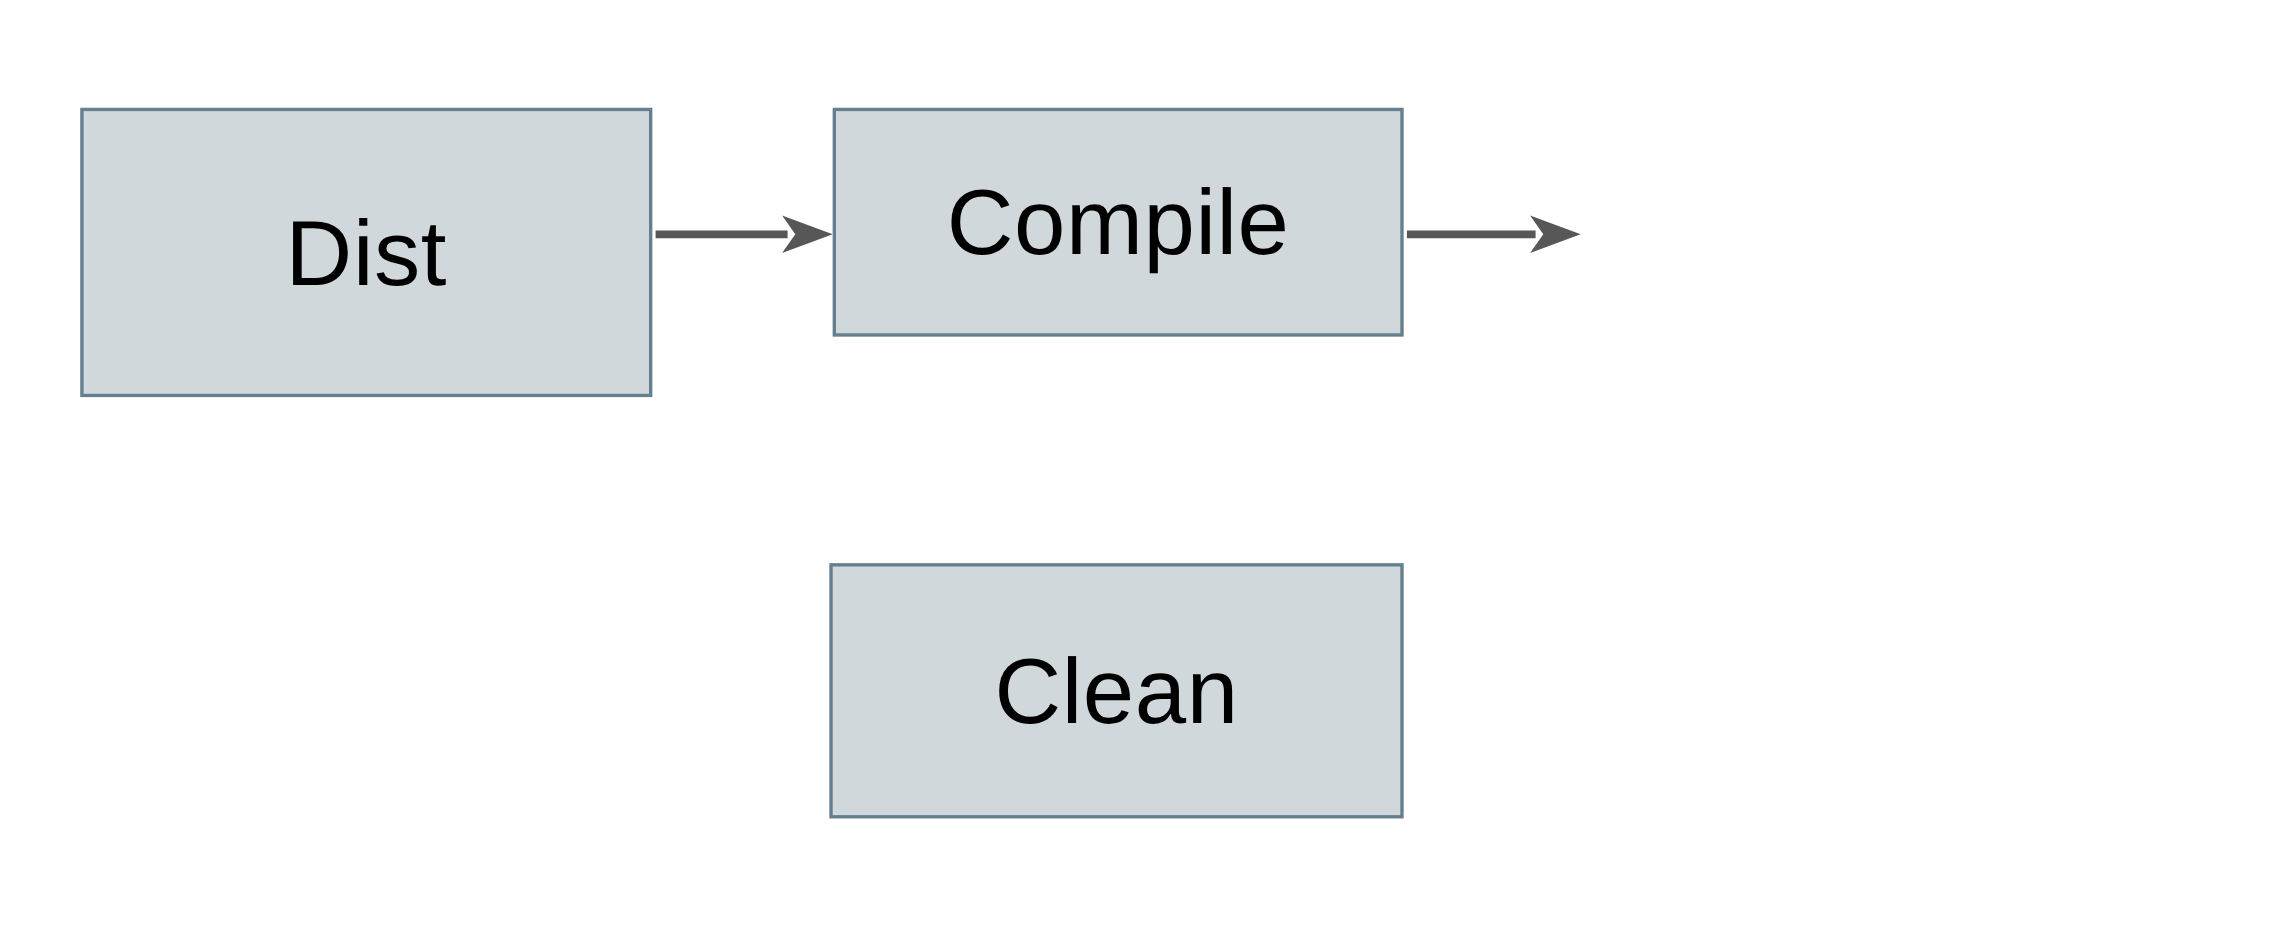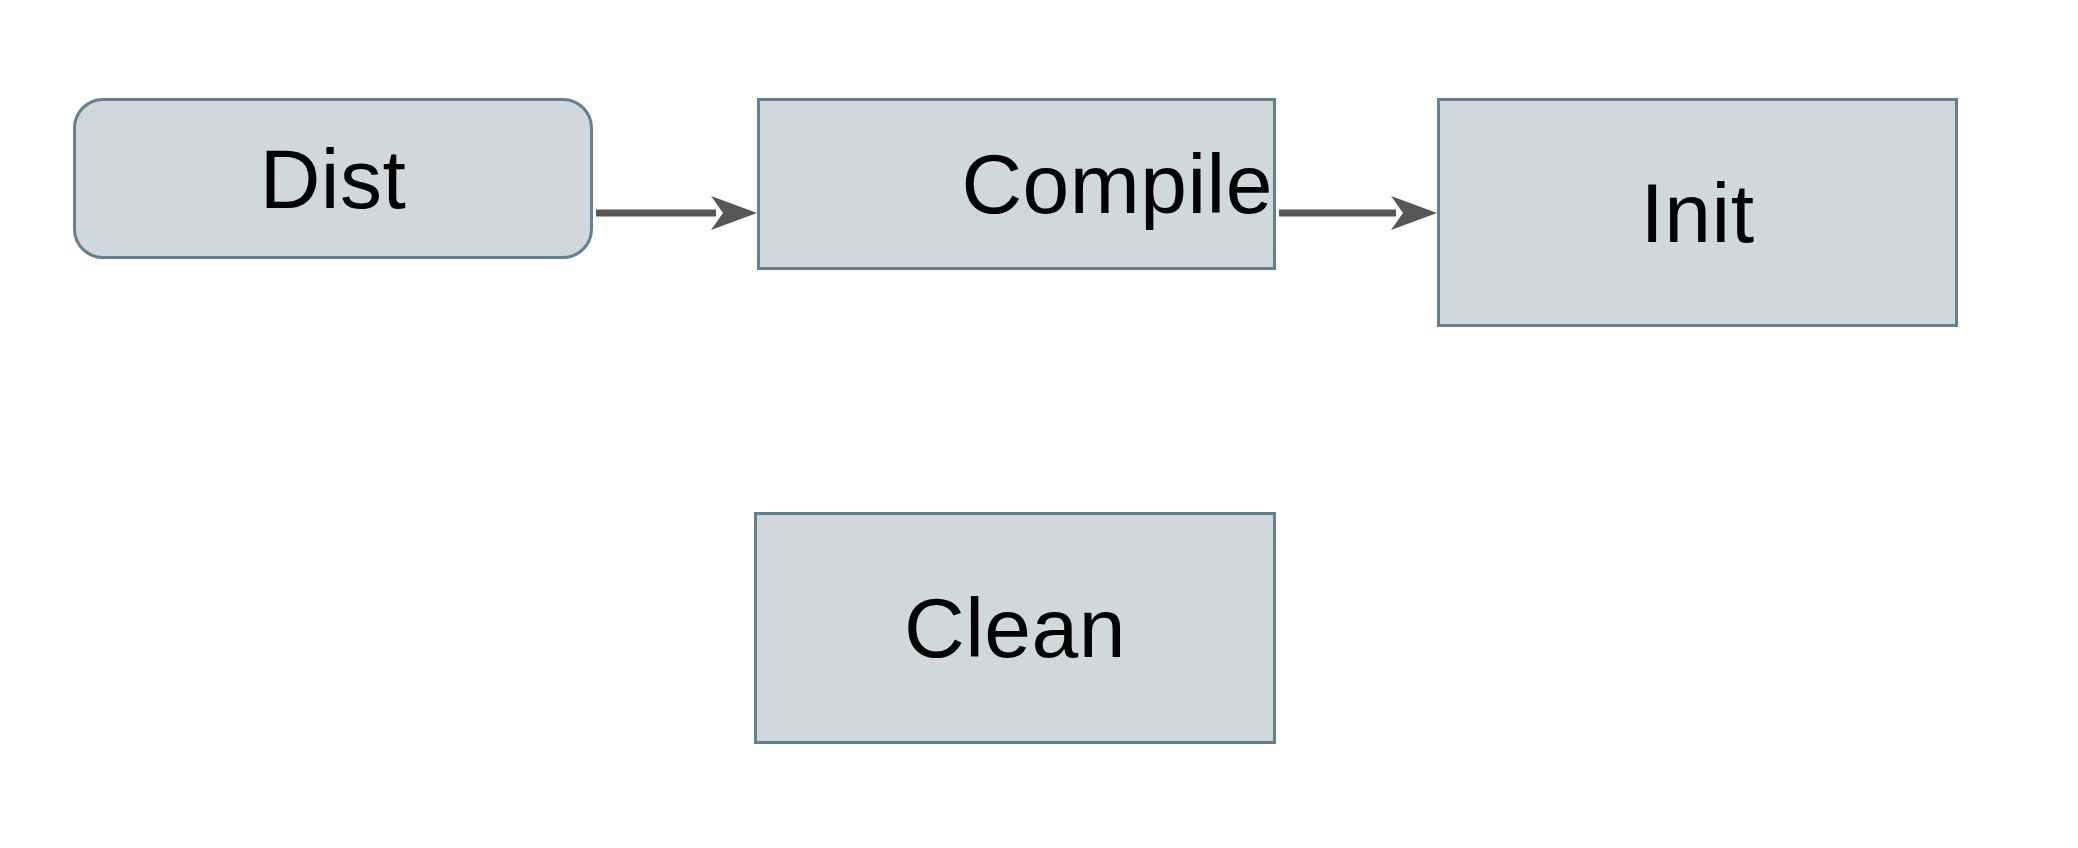--- a/index.html
+++ b/index.html
@@ -24,22 +24,22 @@
     align-items: center;
     justify-content: center;
   }
   .node-label {
     font-size: 84px;
     line-height: 1;
     color: var(--text, #000000);
     letter-spacing: 0.5px;
     user-select: none;
   }
-  #node-dist    { left: 73px;   top: 98px;  width: 520px; height: 161px; border-radius: 30px; }
-  #node-compile { left: 757px;  top: 98px;  width: 519px; height: 172px; justify-content: flex-end; }
+  #node-dist    { left: 73px;   top: 98px;  width: 520px; height: 263px; }
+  #node-compile { left: 757px;  top: 98px;  width: 519px; height: 208px; }
   #node-init    { left: 1437px; top: 98px;  width: 521px; height: 229px; }
   #node-clean   { left: 754px;  top: 512px; width: 522px; height: 232px; }
   .edges-layer {
     position: absolute;
     left: 0; top: 0;
     width: 2078px;
     height: 848px;
     pointer-events: none;
   }
   .edge-shaft {
@@ -70,21 +70,18 @@
   </svg>
 
   <div class="node" id="node-dist">
     <span class="node-label">Dist</span>
   </div>
 
   <div class="node" id="node-compile">
     <span class="node-label">Compile</span>
   </div>
 
-  <div class="node" id="node-init">
-    <span class="node-label">Init</span>
-  </div>
 
   <div class="node" id="node-clean">
     <span class="node-label">Clean</span>
   </div>
 
 </div>
 
 </body></html>

